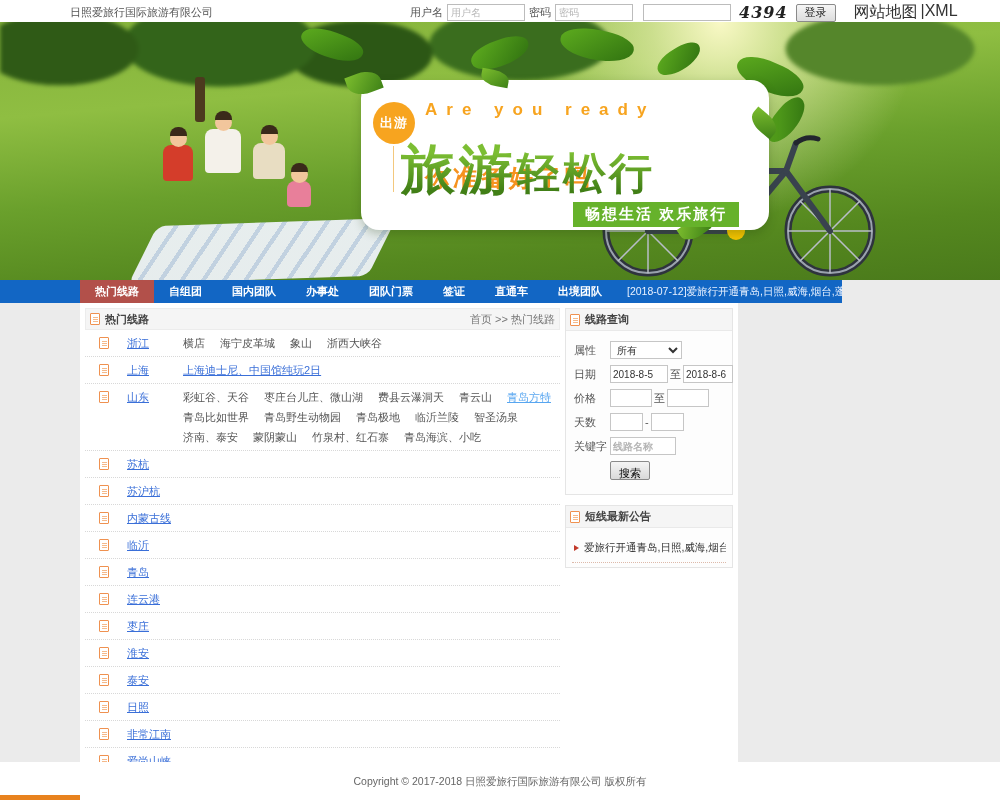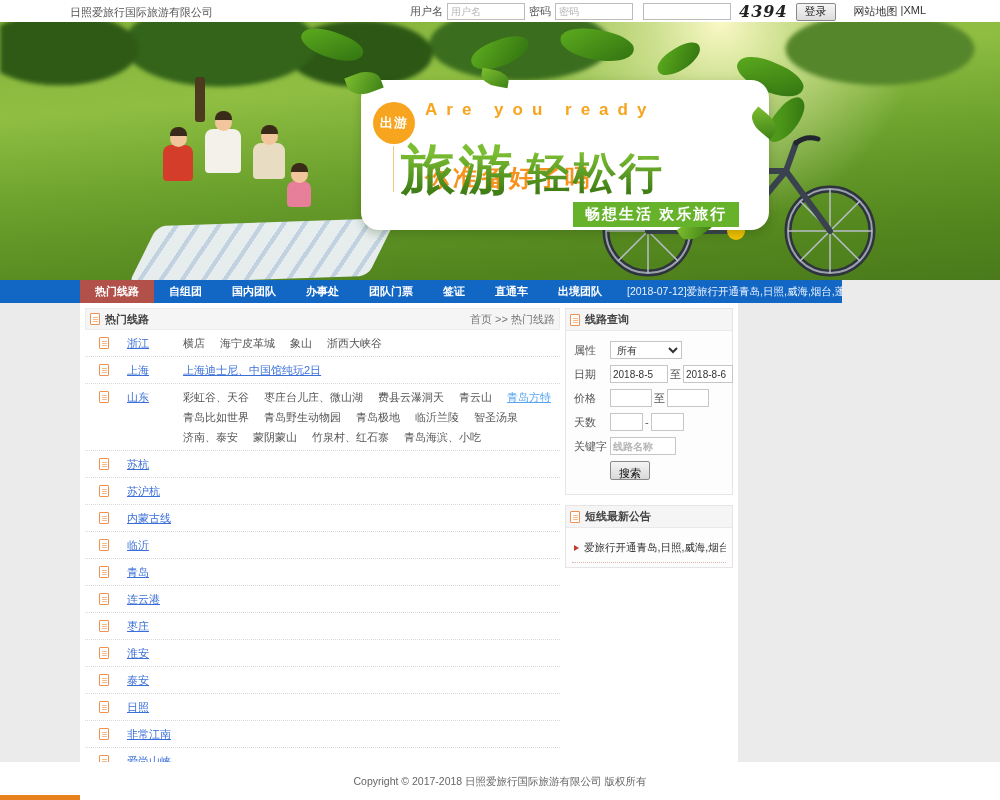--- a/index.html
+++ b/index.html
@@ -15,21 +15,21 @@
   .topbar { position:absolute; left:0; top:0; width:1000px; height:22px; background:#fff; z-index:30; }
   .topbar .company { position:absolute; left:70px; top:5px; color:#555; font-size:11px; }
   .topbar .login-cluster { position:absolute; left:410px; top:2px; display:flex; align-items:center; gap:4px; }
   .topbar label { color:#555; font-size:11px; }
   .topbar input { height:17px; width:78px; border:1px solid #bcbcbc; font-size:10px; padding:0 3px; color:#333; }
   .topbar input::placeholder { color:#b5b5b5; }
   .topbar .captcha-input { width:88px; margin-left:6px; }
   .captcha-code { font-family:"DejaVu Serif",serif; font-style:italic; font-weight:bold; font-size:16px; color:#222; letter-spacing:1px; margin:0 4px; }
   .login-btn { height:18px; font-size:11px; padding:0 8px; background:linear-gradient(#f6f6f6,#dcdcdc); border:1px solid #8a8a8a; border-radius:2px; color:#222; cursor:pointer; }
   .site-links { margin-left:14px; display:flex; gap:3px; }
-  .site-links a { color:#333; text-decoration:none; font-size:11px; }
+  .site-links a { color:#333; text-decoration:none; font-size:16px; }
 
   
   .hero { position:absolute; left:0; top:22px; width:1000px; height:258px; overflow:hidden;
     background:
       radial-gradient(circle at 72% 0%, rgba(255,252,205,.95) 0%, rgba(255,252,205,.55) 9%, rgba(255,252,205,0) 26%),
       linear-gradient(175deg, #86b33c 0%, #8fbe42 28%, #6aa02c 55%, #55881f 80%, #4a7a1b 100%);
   }
   .treeline { position:absolute; left:0; top:-30px; width:1000px; height:95px;
     background:
       radial-gradient(ellipse 130px 60px at 6% 60%, #2f5a16 60%, rgba(47,90,22,0) 61%),
@@ -56,21 +56,21 @@
   .lf3 { left:120px; top:-10px; width:28px; height:16px; transform:rotate(10deg); }
   .lf4 { right:60px; bottom:-8px; width:30px; height:18px; transform:rotate(-35deg); }
 
   .hero-badge-circle { position:absolute; left:12px; top:22px; width:42px; height:42px; border-radius:50%;
     background:#f7a41f; color:#fff; font-size:13px; font-weight:bold; display:flex; align-items:center; justify-content:center; letter-spacing:1px; }
   .hero-badge-line { position:absolute; left:32px; top:66px; width:1px; height:46px; background:#f3c87d; }
   .hero-line1 { position:absolute; left:64px; top:20px; color:#f7a41f; font-size:17px; font-weight:bold; letter-spacing:9px; white-space:nowrap; }
   .hero-line2 { position:absolute; left:64px; top:42px; color:#f6921e; font-size:24px; font-weight:bold; letter-spacing:4px; white-space:nowrap;margin-top:40px; }
   .hero-title { position:absolute; left:40px; top:62px; display:flex; align-items:flex-end; white-space:nowrap;
     font-weight:bold; color:#57a228;
-    background:linear-gradient(#7cbe33 20%, #417f16 90%); -webkit-background-clip:text; background-clip:text;gap:10px; -webkit-text-fill-color:transparent; }
+    background:linear-gradient(#7cbe33 20%, #417f16 90%); -webkit-background-clip:text; background-clip:text; -webkit-text-fill-color:transparent; }
   .hero-title .big { font-size:54px; line-height:1; letter-spacing:4px; }
   .hero-title .med { font-size:43px; line-height:1.05; letter-spacing:3px; }
   .hero-subtitle { position:absolute; left:212px; top:122px; background:#66b22b; color:#fff; font-size:15px;
     font-weight:bold; padding:3px 12px; letter-spacing:2px; white-space:nowrap; }
 
   
   .family { position:absolute; left:135px; top:80px; width:260px; height:180px; }
   .blanket { position:absolute; left:10px; bottom:2px; width:235px; height:58px; border-radius:8px;
     background:repeating-linear-gradient(100deg,#eef2f8 0 16px,#c7d5ea 16px 21px); transform:skewX(-28deg) rotate(-2deg); opacity:.95; }
   .person { position:absolute; }

